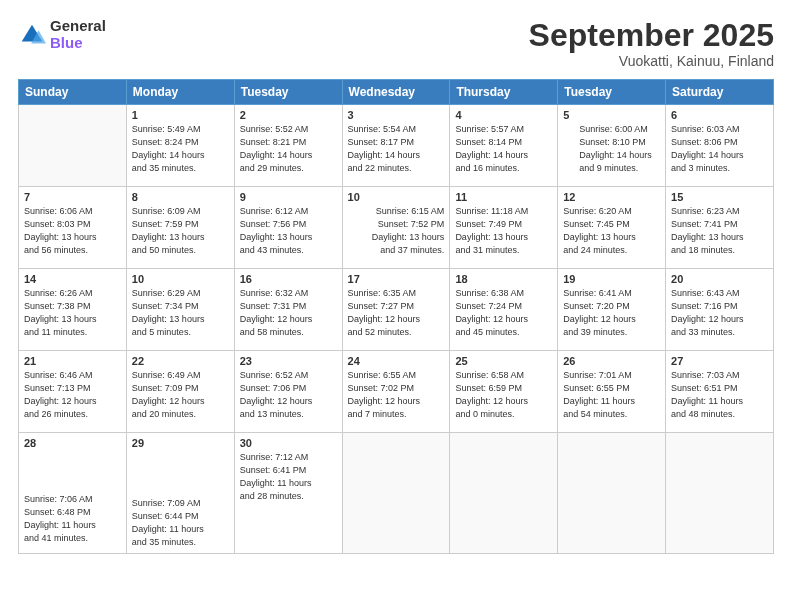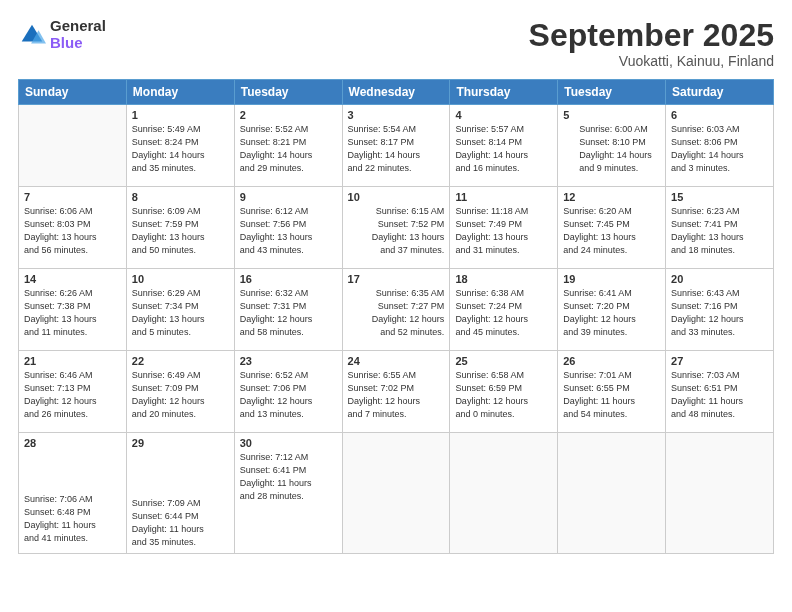--- a/index.html
+++ b/index.html
@@ -247,21 +247,21 @@
           </td>
           <td>
             <span class="day-num">16</span>
             <div class="day-info" style="white-space: pre-line;">Sunrise: 6:32 AM
 Sunset: 7:31 PM
 Daylight: 12 hours
 and 58 minutes.</div>
           </td>
           <td>
             <span class="day-num">17</span>
-            <div class="day-info" style="white-space: pre-line; text-align: right;">Sunrise: 6:35 AM
+            <div class="day-info" style="white-space: pre-line;">Sunrise: 6:35 AM
 Sunset: 7:27 PM
 Daylight: 12 hours
 and 52 minutes.</div>
           </td>
           <td>
             <span class="day-num">18</span>
             <div class="day-info" style="white-space: pre-line;">Sunrise: 6:38 AM
 Sunset: 7:24 PM
 Daylight: 12 hours
 and 45 minutes.</div>

